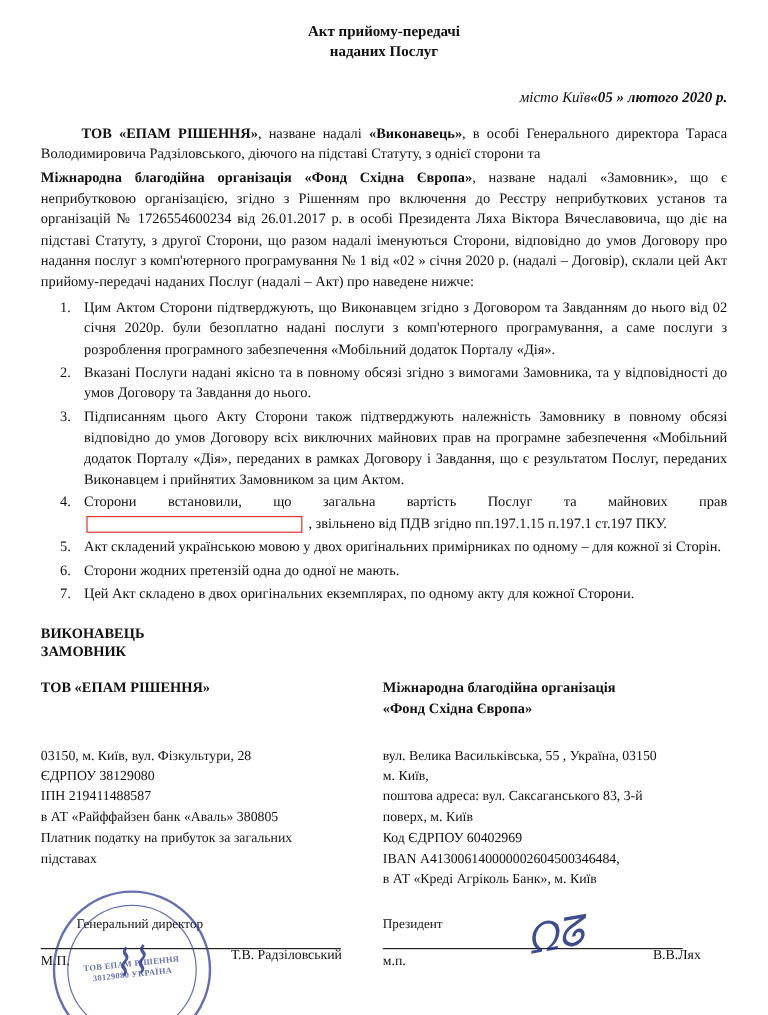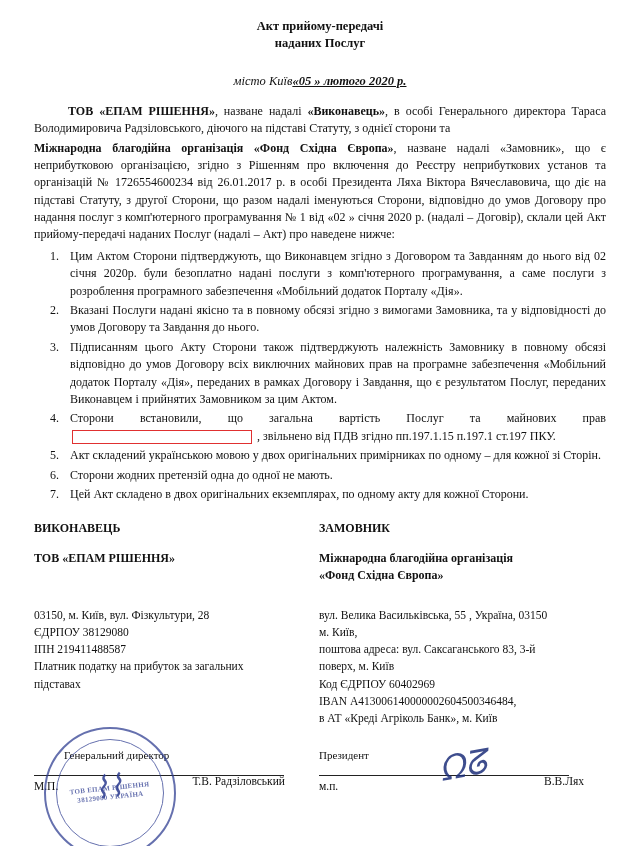--- a/index.html
+++ b/index.html
@@ -20,28 +20,28 @@
   .title{
     text-align:center;
     font-weight:bold;
     font-size:12.5px;
     line-height:1.35;
     margin:18px 0 0 0;
   }
   .title .l2{display:block;}
   .cityrow{
     display:flex;
-    justify-content:center;
+    justify-content:flex-end;
     align-items:baseline;
     margin:22px 34px 0 34px;
     font-size:12.5px;
     font-style:italic;
   }
   .cityrow .city{font-style:italic;}
-  .cityrow .date{font-style:italic;font-weight:bold;text-decoration:underline;}
+  .cityrow .date{font-style:italic;font-weight:bold;}
   .body{
     margin:14px 34px 0 34px;
     font-size:12px;
     line-height:1.45;
     text-align:justify;
   }
   .para{margin-bottom:2px;text-indent:0;}
   .p-indent{text-indent:34px;}
   b{font-weight:bold;}
   ol.items{
@@ -61,20 +61,21 @@
     height:12px;
     width:178px;
     vertical-align:middle;
     margin:0 2px;
   }
   .sig-head{
     display:flex;
     margin:18px 34px 0 34px;
     font-size:12px;
     font-weight:bold;
+    flex-direction:column;
   }
   .col-l{width:285px;}
   .col-r{width:285px;}
   .sig-sub{
     display:flex;
     margin:14px 34px 0 34px;
     font-size:12px;
     font-weight:bold;
     line-height:1.35;
   }
@@ -204,20 +205,21 @@
       <div>Міжнародна благодійна організація</div>
       <div>«Фонд Східна Європа»</div>
     </div>
   </div>
 
   <div class="details">
     <div class="col-l">
       <div>03150, м. Київ, вул. Фізкультури, 28</div>
       <div>ЄДРПОУ 38129080</div>
       <div>ІПН 219411488587</div>
+      <div>в АТ «Райффайзен банк «Аваль» 380805</div>
       <div>Платник податку на прибуток за загальних</div>
       <div>підставах</div>
     </div>
     <div class="col-r">
       <div>вул. Велика Васильківська, 55 , Україна, 03150</div>
       <div>м. Київ,</div>
       <div>поштова адреса: вул. Саксаганського 83, 3-й</div>
       <div>поверх, м. Київ</div>
       <div>Код ЄДРПОУ 60402969</div>
       <div>IBAN А413006140000002604500346484,</div>

